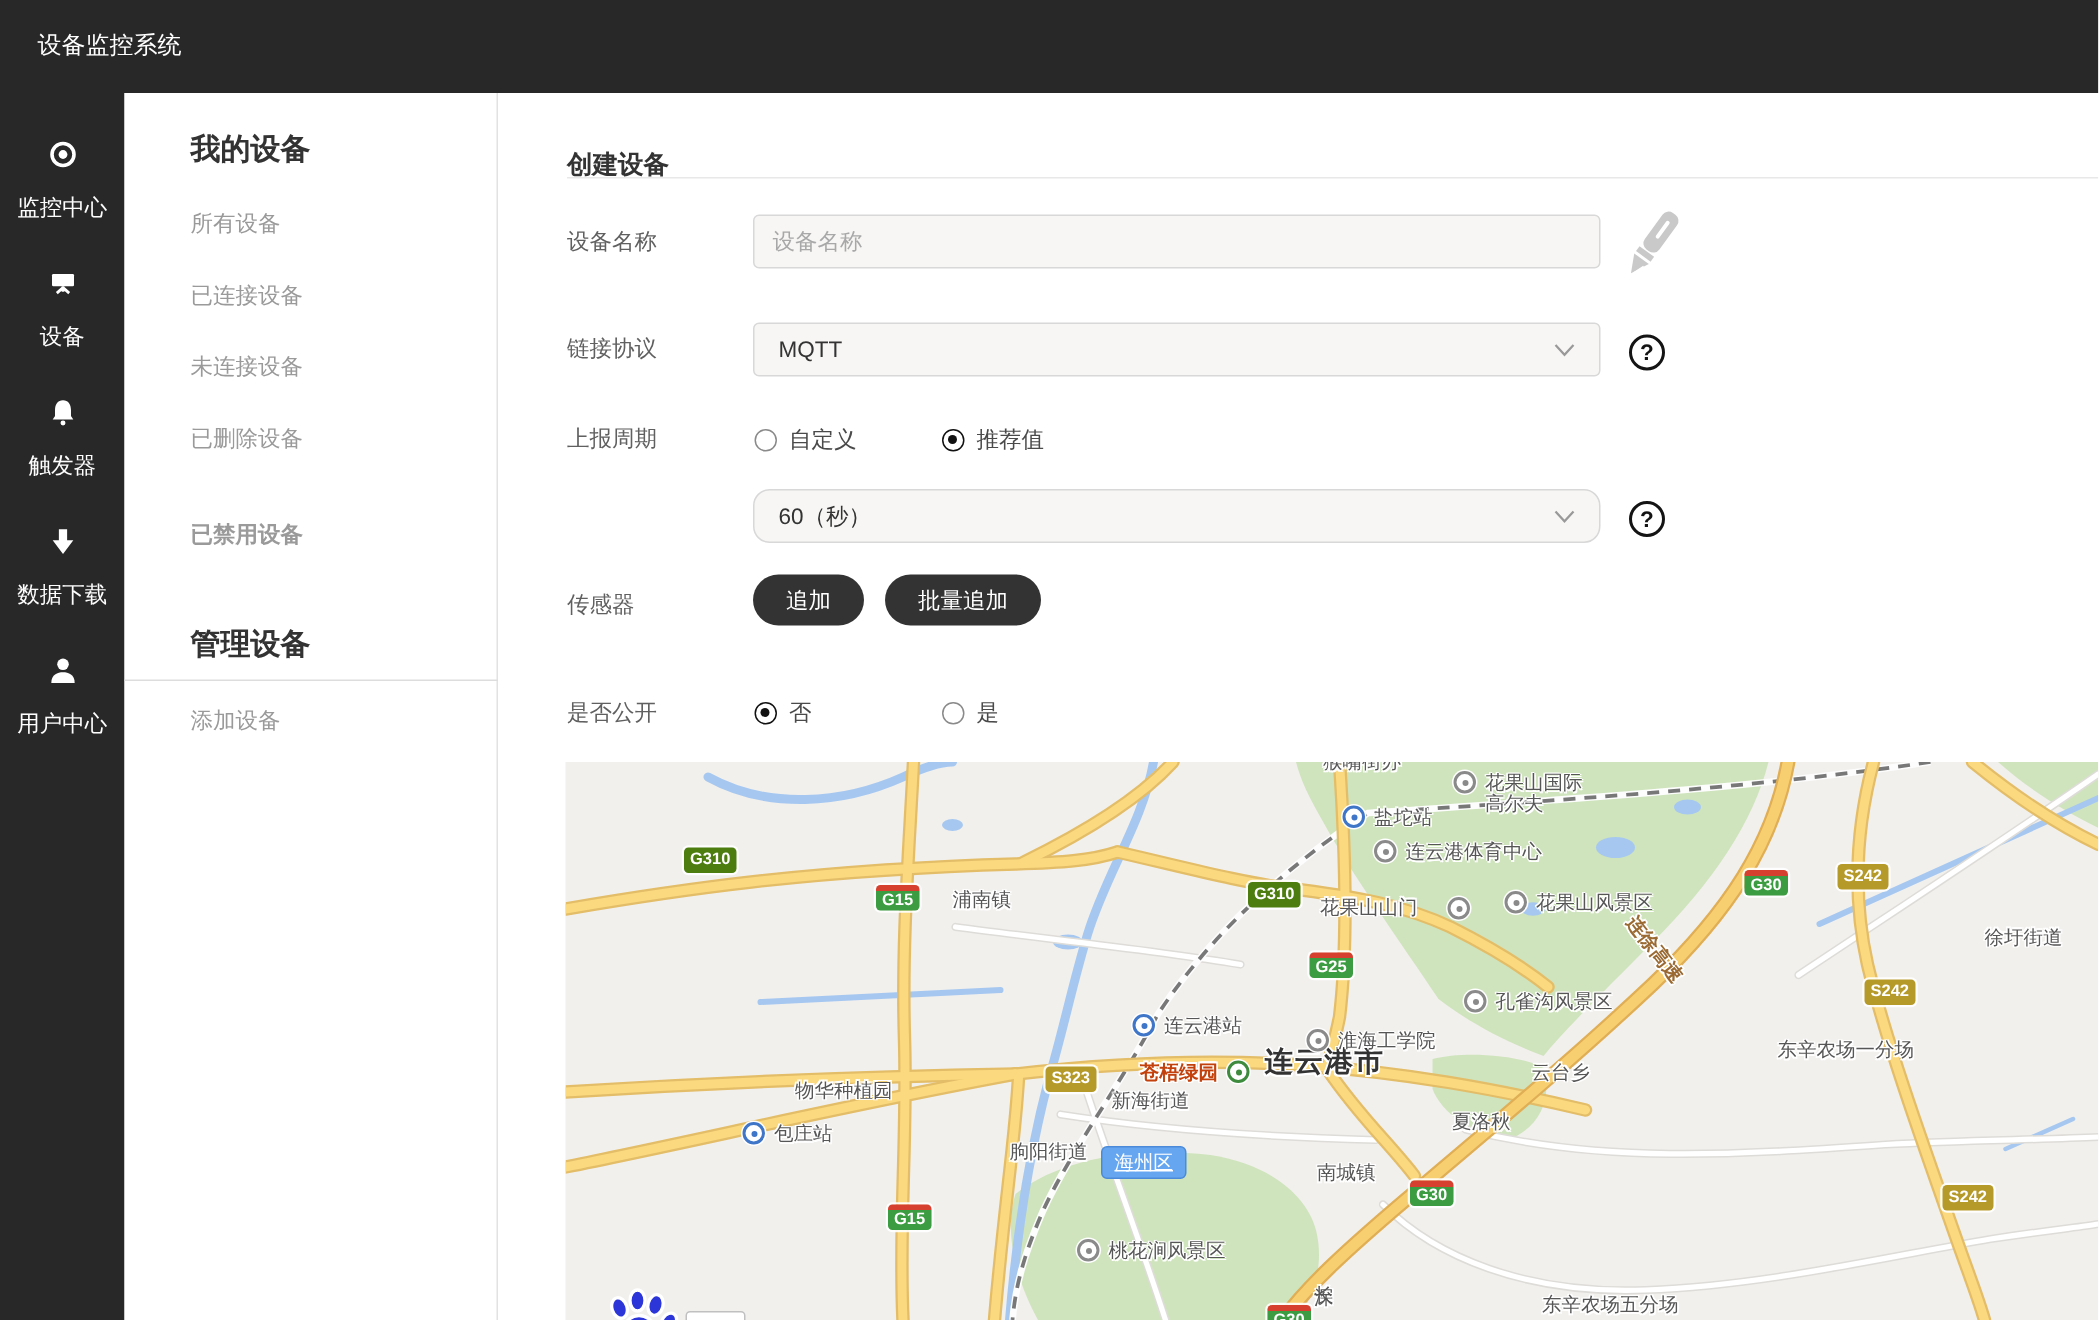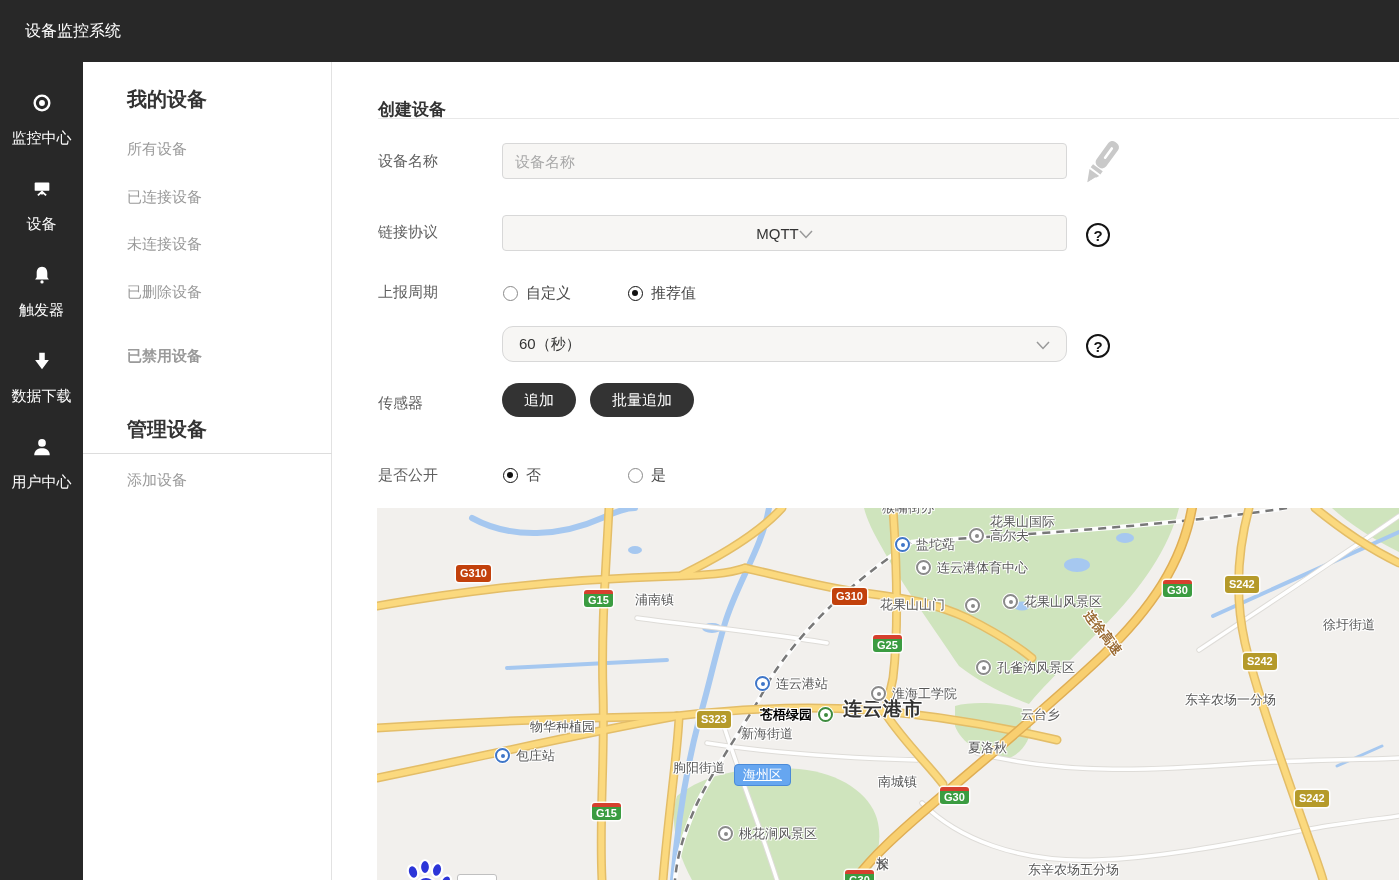--- a/index.html
+++ b/index.html
@@ -52,28 +52,28 @@
   #pencil-icon{position:absolute;left:748px;top:74px;}
 
   
   #map{position:absolute;left:45px;top:446px;width:1022px;height:372px;background:#f2f0ed;overflow:hidden;cursor:grab;}
   #map-svg{position:absolute;left:0;top:0;}
   #map-ov{position:absolute;left:0;top:0;width:100%;height:100%;}
 
   .shield{position:absolute;height:17px;line-height:20px;padding:0 4px;font-size:11px;font-weight:bold;
           color:#fff;border-radius:3px;box-shadow:0 0 0 1.5px rgba(255,255,255,.9);white-space:nowrap;}
   .sh-ge{background:linear-gradient(#d6402e 0 4px,#3b9c41 4px);}
-  .sh-gn{background:#c2410c;line-height:17px;}
+  .sh-gn{background:#4d7c0f;line-height:17px;}
   .sh-s{background:#b59a2a;line-height:17px;}
   .district{position:absolute;background:#66a6f0;border:1px solid #4a8ad8;color:#fff;font-size:13px;
             padding:1px 8px;border-radius:4px;white-space:nowrap;}
   .mlabel{position:absolute;font-size:13px;color:#565656;white-space:nowrap;line-height:14px;
           text-shadow:1px 0 0 #fff,-1px 0 0 #fff,0 1px 0 #fff,0 -1px 0 #fff,1px 1px 0 #fff,-1px -1px 0 #fff,1px -1px 0 #fff,-1px 1px 0 #fff;}
   .mlabel.big{font-size:19px;color:#333;font-weight:bold;letter-spacing:1px;}
-  .mlabel.grn{color:#000000;font-weight:bold;}
+  .mlabel.grn{color:#c2410c;font-weight:bold;}
   .mlabel.vert{writing-mode:vertical-lr;letter-spacing:2px;}
   .mlabel.rot{transform:rotate(52deg);color:#9a6a32;font-weight:bold;}
   .poi{position:absolute;display:flex;align-items:flex-start;}
   .poi-ic{width:15px;height:15px;box-sizing:border-box;border-radius:50%;background:#fff;border:2px solid #8a8a8a;
           box-shadow:0 0 0 1px #fff;position:relative;flex:none;}
   .poi-ic::after{content:"";position:absolute;left:3.5px;top:3.5px;width:4px;height:4px;border-radius:50%;background:#8a8a8a;}
   .ic-train{border-color:#3f76c8;}.ic-train::after{background:#3f76c8;}
   .ic-tree{border-color:#3e8b3e;}.ic-tree::after{background:#3e8b3e;}
   .poi-lbl{margin-left:6px;margin-top:1px;font-size:13px;color:#565656;white-space:nowrap;line-height:14px;
           text-shadow:1px 0 0 #fff,-1px 0 0 #fff,0 1px 0 #fff,0 -1px 0 #fff,1px 1px 0 #fff,-1px -1px 0 #fff;}
@@ -172,21 +172,21 @@
           <rect x="16" y="2" width="12" height="30" rx="5"></rect>
           <rect x="16" y="33" width="12" height="4"></rect>
           <path d="M16 39 h12 l-6 12 z"></path>
           <rect x="20.7" y="8" width="2.6" height="14" rx="1.3" fill="#ffffff"></rect>
         </g>
         <path d="M10 46 l6 -4 M12 51 l6 -4 M14 56 l6 -4" stroke="#ffffff" stroke-width="2" fill="none"></path>
       </svg>
     </span>
 
     <label class="frow-label" style="top:161px;">链接协议</label>
-    <div class="selectbox" style="top:153px;justify-content:center;">
+    <div class="selectbox" style="top:153px;">
       <span>MQTT</span>
       <span>
         <svg width="14" height="9" viewBox="0 0 14 9">
             <polyline points="1,1 7,7.5 13,1" fill="none" stroke="#999" stroke-width="1.5"></polyline>
           </svg>
       </span>
     </div>
     <div class="help-btn" style="top:161px;">?</div>
 
     <label class="frow-label" style="top:221px;">上报周期</label>
@@ -313,21 +313,21 @@
           <span class="mlabel" style="left: 501px; top: 267px;">南城镇</span>
           <span class="mlabel" style="left: 651px; top: 355px;">东辛农场五分场</span>
           <span class="mlabel" style="left: 153px; top: 212px;">物华种植园</span>
           <span class="mlabel" style="left: 364px; top: 219px;">新海街道</span>
           <span class="mlabel" style="left: 296px; top: 253px;">朐阳街道</span>
           <span class="mlabel big" style="left: 466px; top: 194px;">连云港市</span>
           <span class="mlabel grn" style="left: 383px; top: 200px;">苍梧绿园</span>
           <span class="mlabel rot" style="left: 700px; top: 118px;">连徐高速</span>
           <span class="mlabel vert" style="left: 498px; top: 338px;">长深</span>
           <span class="district" style="left: 357px; top: 256px; text-decoration: underline;">海州区</span>
-          <span class="poi" style="left: 592px; top: 6px; align-items: flex-end;">
+          <span class="poi" style="left: 592px; top: 6px;">
             <span class="poi-ic"></span>
             <span class="poi-lbl">花果山国际<div>高尔夫</div></span>
           </span>
           <span class="poi" style="left: 518px; top: 29px;">
             <span class="poi-ic ic-train"></span>
             <span class="poi-lbl">盐坨站</span>
           </span>
           <span class="poi" style="left: 539px; top: 52px;">
             <span class="poi-ic"></span>
             <span class="poi-lbl">连云港体育中心</span>

